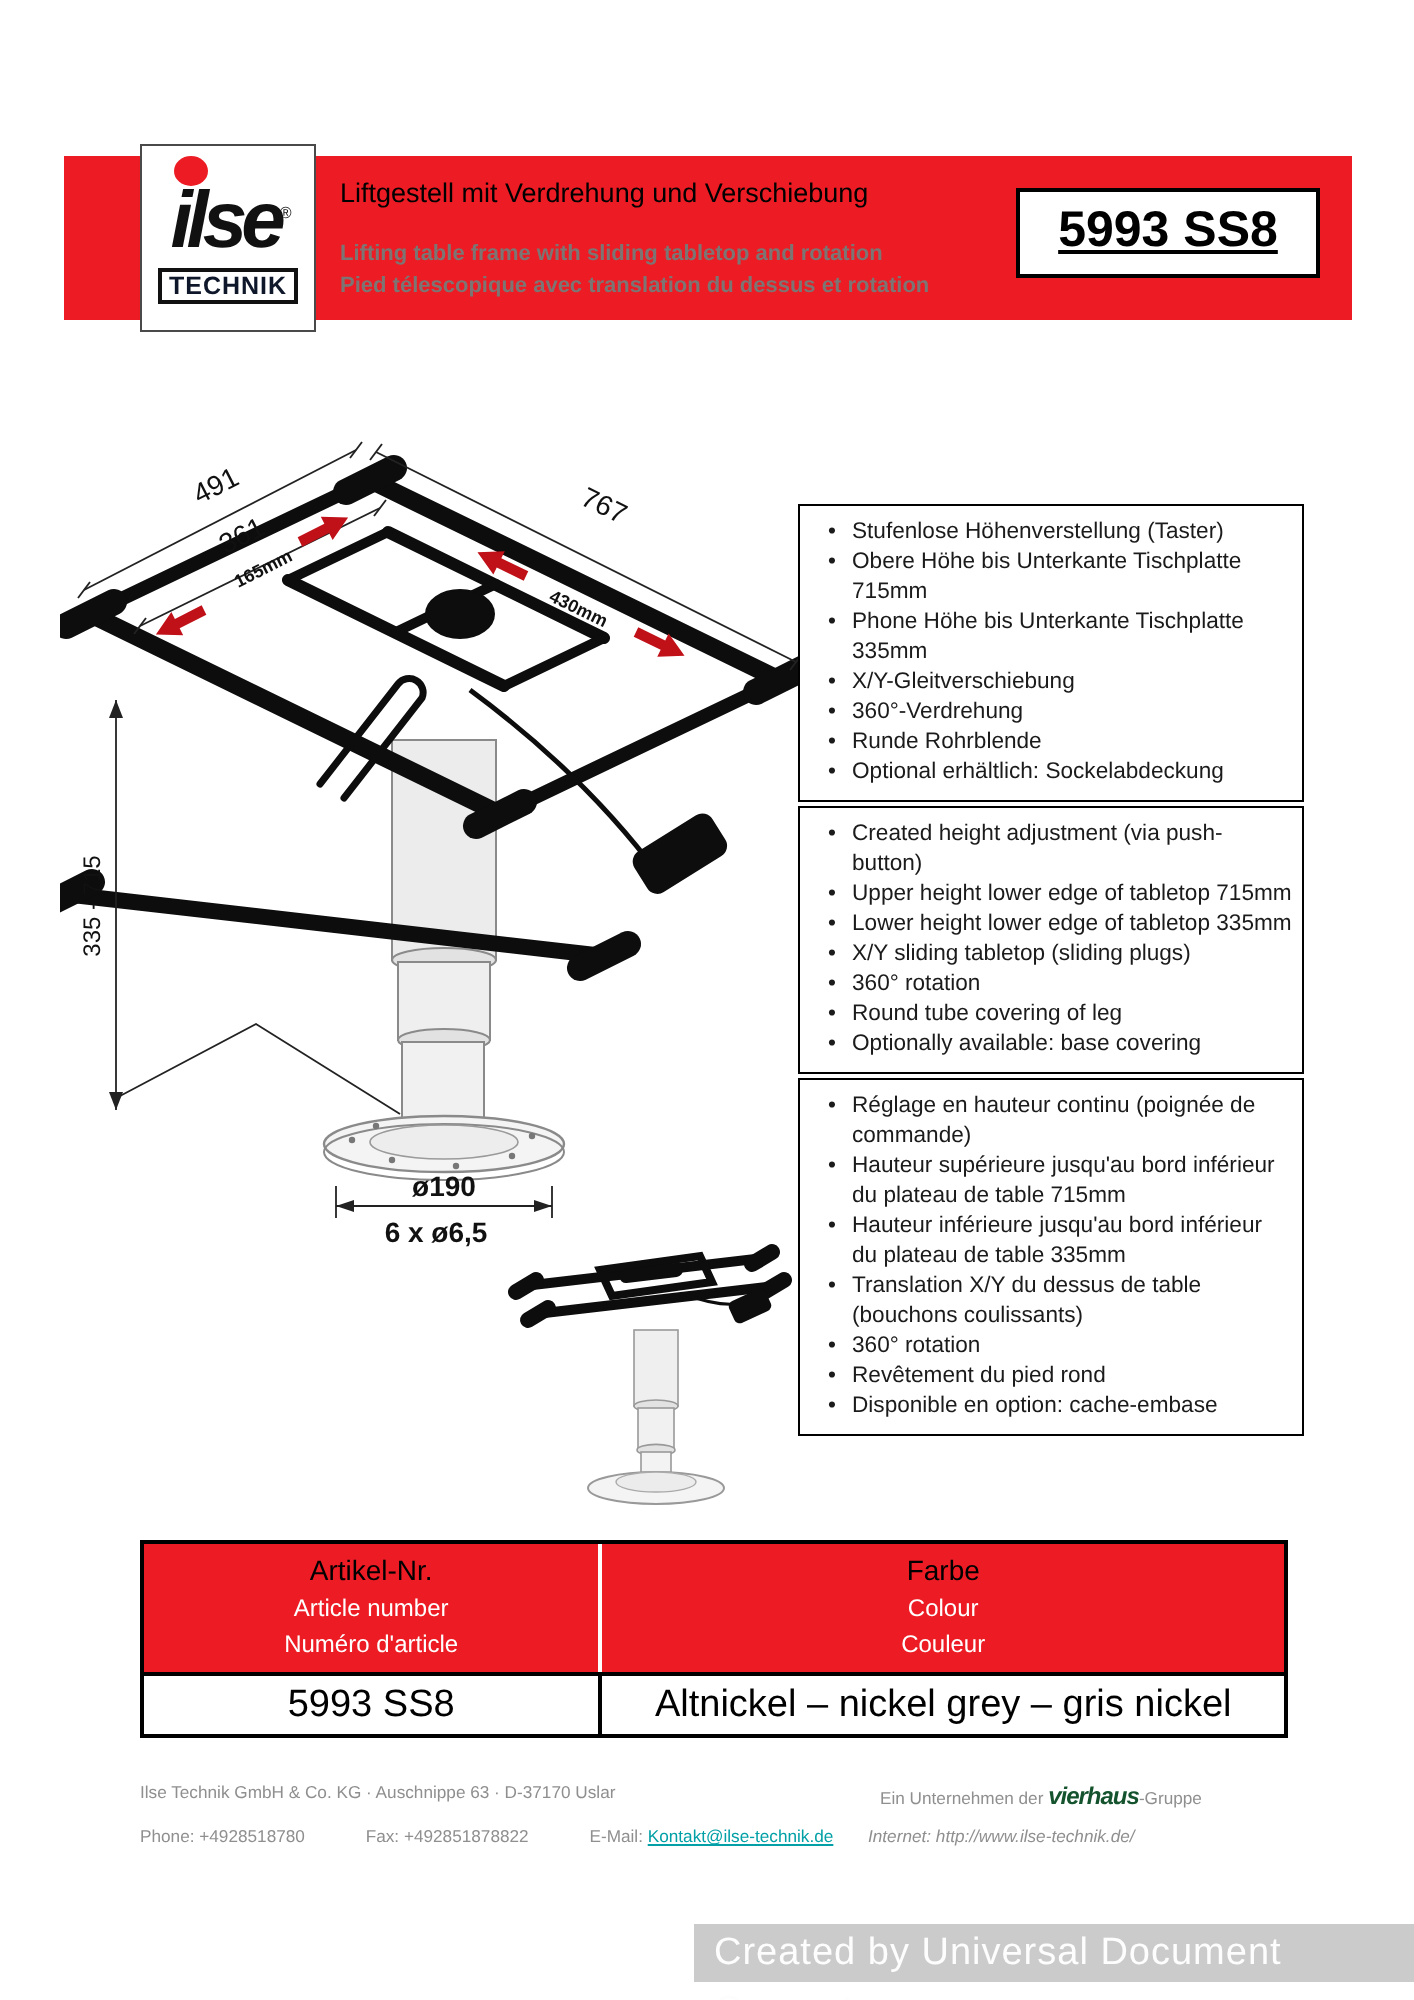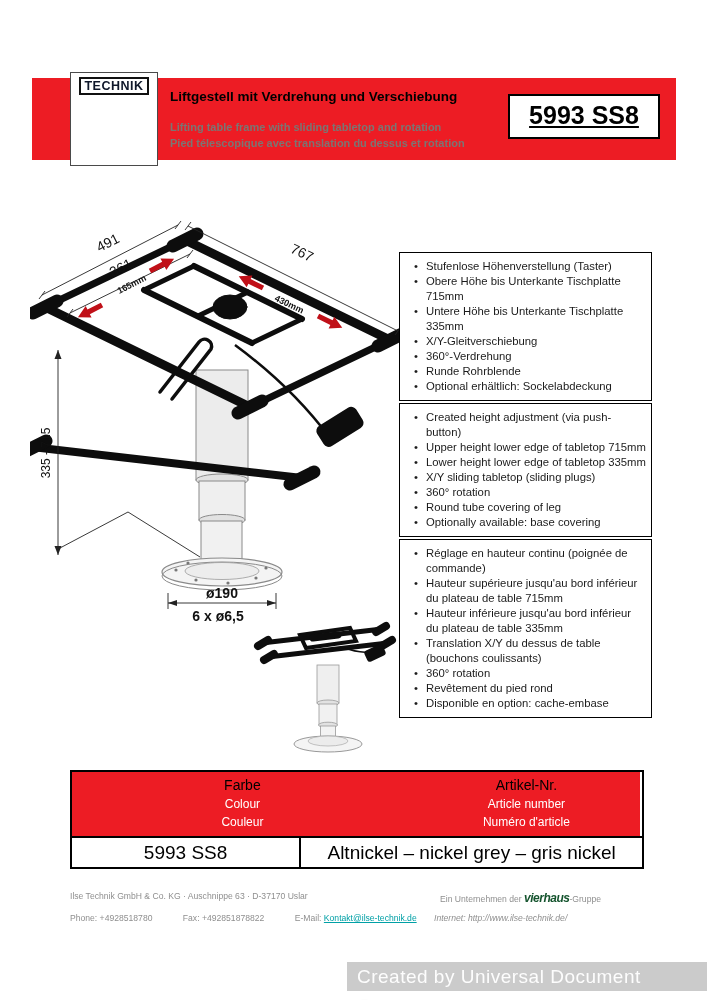--- a/index.html
+++ b/index.html
@@ -10,21 +10,21 @@
   
   .banner{background:#ed1c24;}
   .logo-box{background:#fff;border:1px solid #4a4a4a;text-align:center;z-index:3;}
   .logo-word{font-style:italic;font-weight:bold;font-size:40px;letter-spacing:-3px;
              color:#111;line-height:40px;margin-top:14px;position:relative;}
   .logo-dot{position:absolute;width:17px;height:15px;border-radius:50%;background:#ed1c24;
             left:16px;top:-9px;}
   .logo-reg{font-size:8px;font-style:normal;font-weight:normal;vertical-align:super;}
   .logo-sub{display:inline-block;border:2px solid #111;font-weight:bold;font-size:12.5px;
             padding:0 3px;margin-top:4px;letter-spacing:0.5px;color:#0f172a;}
-  .hdr-title{font-weight:bold;font-size:13.5px;color:#000;}
+  .hdr-title{font-weight:normal;font-size:13.5px;color:#000;}
   .hdr-sub{font-weight:bold;font-size:11px;color:#7c7573;line-height:16px;}
   .prod-box{background:#fff;border:2px solid #000;text-align:center;}
   .prod-code{font-weight:bold;font-size:25px;text-decoration:underline;line-height:39px;color:#000;}
 
   
   .spec-col{left:399px;top:252px;width:253px;}
   .spec-box{border:1px solid #000;padding:6px 5px 6px 6px;margin-bottom:2px;
             font-size:11.3px;line-height:15px;color:#1b1b1b;background:#fff;}
   .bullet-item{display:flex;}
   .bullet{width:20px;flex:none;text-align:center;}
@@ -53,20 +53,23 @@
              padding-left:10px;letter-spacing:0.5px;}
 
   svg text{font-family:"Liberation Sans", sans-serif;fill:#111;}
 </style>
 </head>
 <body>
 
 <div class="abs banner" style="left:32px;top:78px;width:644px;height:82px;"></div>
 
 <div class="abs logo-box" style="left:70px;top:72px;width:86px;height:92px;">
+  <div class="logo-word">
+    <span class="logo-dot"></span><span>ilse</span><span class="logo-reg">®</span>
+  </div>
   <div class="logo-sub">TECHNIK</div>
 </div>
 
 <div class="abs hdr-title" style="left:170px;top:89px;width:330px;">Liftgestell mit Verdrehung und Verschiebung</div>
 <div class="abs hdr-sub" style="left:170px;top:119px;width:320px;">Lifting table frame with sliding tabletop and rotation</div>
 <div class="abs hdr-sub" style="left:170px;top:135px;width:340px;">Pied télescopique avec translation du dessus et rotation</div>
 
 <div class="abs prod-box" style="left:508px;top:94px;width:148px;height:41px;">
   <div class="prod-code">5993 SS8</div>
 </div>
@@ -198,21 +201,21 @@
       <div class="bullet-item">
         <span class="bullet">•</span>
         <span class="bullet-text">Stufenlose Höhenverstellung (Taster)</span>
       </div>
       <div class="bullet-item">
         <span class="bullet">•</span>
         <span class="bullet-text">Obere Höhe bis Unterkante Tischplatte 715mm</span>
       </div>
       <div class="bullet-item">
         <span class="bullet">•</span>
-        <span class="bullet-text">Untere Höhe bis Unterkante Tischplatte 335mm</span>
+        <span class="bullet-text">Phone Höhe bis Unterkante Tischplatte 335mm</span>
       </div>
       <div class="bullet-item">
         <span class="bullet">•</span>
         <span class="bullet-text">X/Y-Gleitverschiebung</span>
       </div>
       <div class="bullet-item">
         <span class="bullet">•</span>
         <span class="bullet-text">360°-Verdrehung</span>
       </div>
       <div class="bullet-item">
@@ -281,29 +284,29 @@
       </div>
       <div class="bullet-item">
         <span class="bullet">•</span>
         <span class="bullet-text">Disponible en option: cache-embase</span>
       </div>
     </div>
 </div>
 
 <div class="abs art-table">
   <div class="tbl-row">
+    <div class="tbl-hcell c1">
+      <div class="h-line1">Artikel-Nr.</div>
+      <div class="h-line2">Article number</div>
+      <div class="h-line2">Numéro d'article</div>
+    </div>
     <div class="tbl-hcell c2">
       <div class="h-line1">Farbe</div>
       <div class="h-line2">Colour</div>
       <div class="h-line2">Couleur</div>
-    </div>
-    <div class="tbl-hcell c1">
-      <div class="h-line1">Artikel-Nr.</div>
-      <div class="h-line2">Article number</div>
-      <div class="h-line2">Numéro d'article</div>
     </div>
   </div>
   <div class="tbl-row">
     <div class="tbl-dcell c1">5993 SS8</div>
     <div class="tbl-dcell c2">Altnickel – nickel grey – gris nickel</div>
   </div>
 </div>
 
 <div class="abs foot" style="left:70px;top:891px;">Ilse Technik GmbH &amp; Co. KG  ·  Auschnippe 63  ·  D-37170 Uslar</div>
 <div class="abs foot" style="left:70px;top:913px;text-align:center;">

